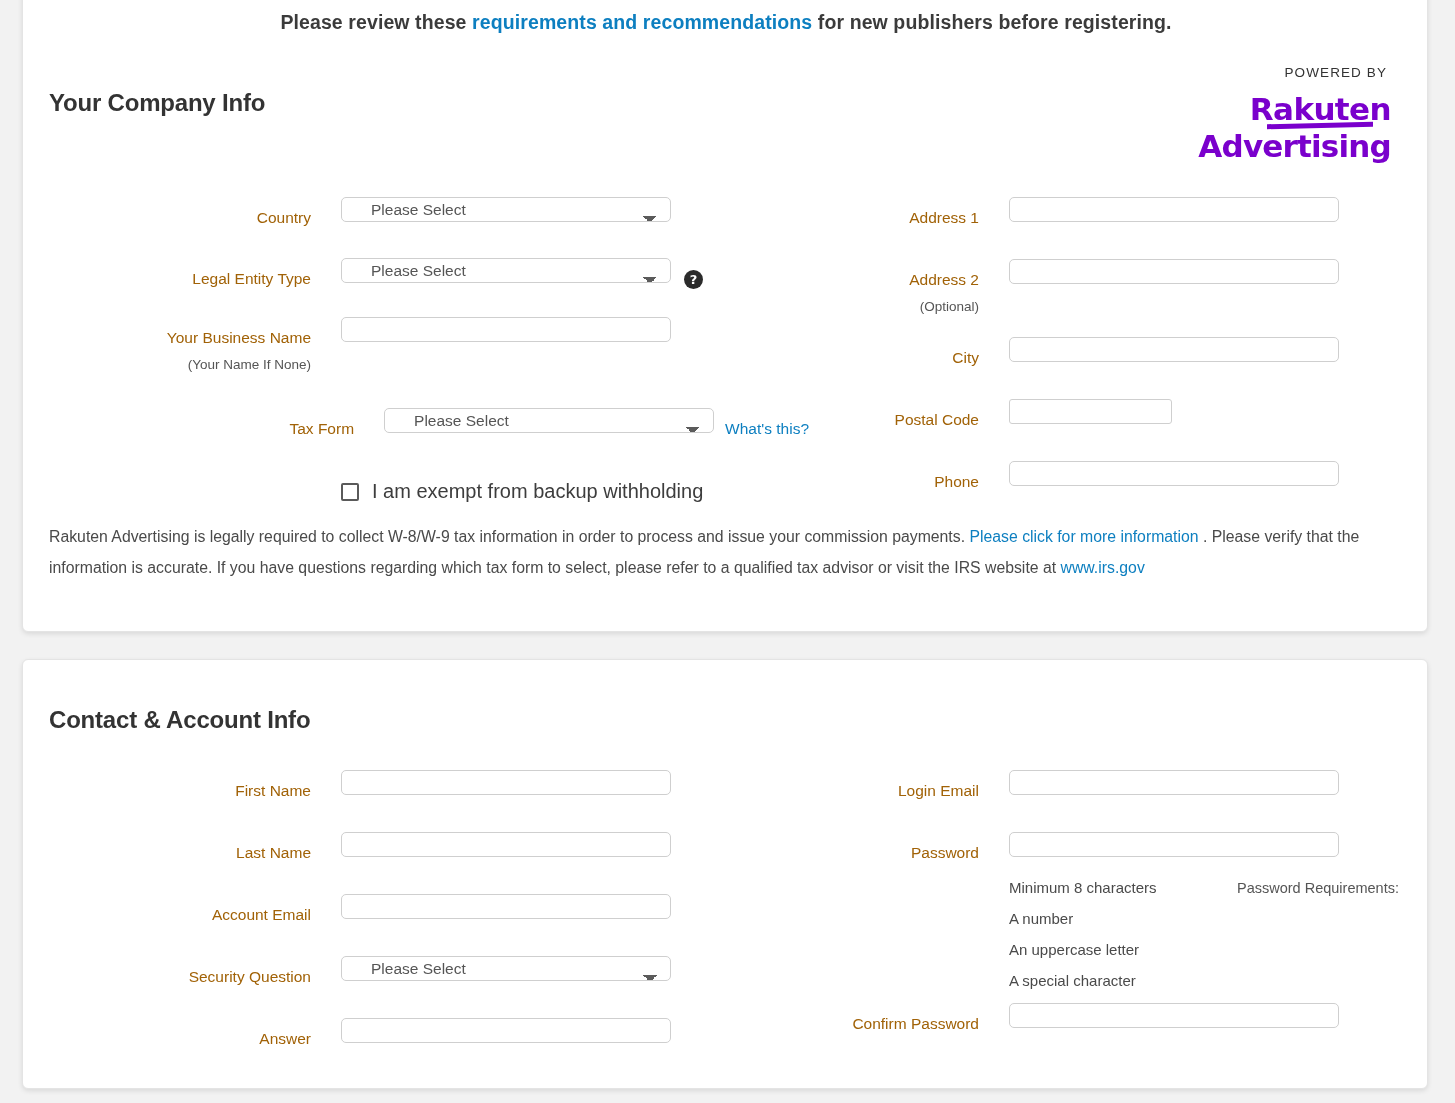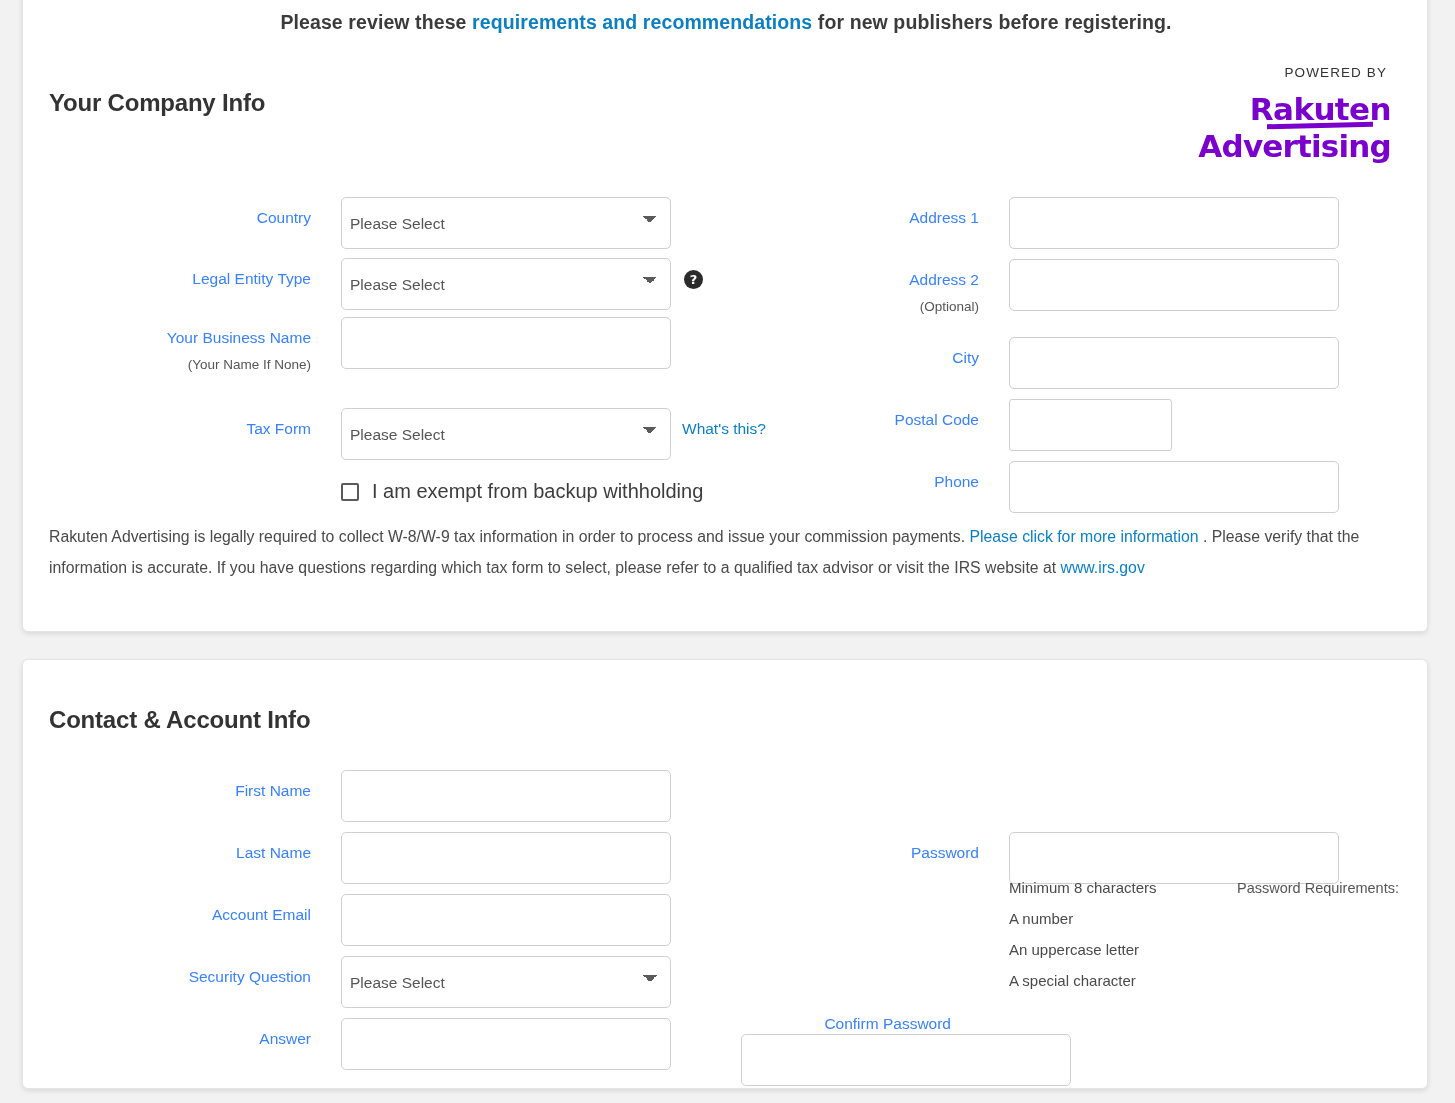--- a/index.html
+++ b/index.html
@@ -121,44 +121,44 @@
 
   
   .frow {
     position: absolute;
     display: flex;
     align-items: flex-start;
   }
   .flabel {
     text-align: right;
     font-size: 15.5px;
-    color: #3b82f6;
+    color: #a16207;
     line-height: 20px;
     padding-top: 11px;
     white-space: nowrap;
   }
   .fsub {
     display: block;
     font-size: 13.5px;
     color: #555;
     text-align: right;
     margin-top: 9px;
     white-space: nowrap;
   }
   .fctl { margin-left: 30px; }
 
   input.ti, select.sel {
     font-family: "Liberation Sans", sans-serif;
     font-size: 15.5px;
     color: #555;
-    height: 52px;
+    height: 25px;
     border: 1px solid #cfcfcf;
     border-radius: 5px;
     background: #fff;
-    padding: 0 8px;
+    padding: 0 29px;
     outline: none;
     width: 330px;
   }
   input.ti { background:#fff; }
   select.sel {
     appearance: none;
     -webkit-appearance: none;
     -moz-appearance: none;
     padding-right: 36px;
     background-image:
@@ -305,21 +305,21 @@
     <div class="frow" style="left:26px; top:352px; width:640px;">
       <div style="width:262px;">
         <div class="flabel" style="width:262px; padding-top:11px;">Your Business Name</div>
         <div class="fsub">(Your Name If None)</div>
       </div>
       <div class="fctl">
         <input class="ti" type="text" placeholder="" style="">
       </div>
     </div>
 
-    <div class="frow" style="left:26px; top:443px; width:760px;">
+    <div class="frow" style="left:26px; top:443px; width:760px;justify-content:flex-end;">
       <div class="flabel" style="width:262px;">Tax Form</div>
       <div class="fctl">
         <select class="sel">
           <option>Please Select</option>
         </select>
       </div>
       <a class="whats-this" href="#">What's this?</a>
     </div>
 
     <div class="cb-row" style="left:318px; top:515px;">
@@ -405,39 +405,45 @@
       </div>
     </div>
 
     <div class="frow" style="left:26px; top:358px; width:640px;">
       <div class="flabel" style="width:262px;">Answer</div>
       <div class="fctl">
         <input class="ti" type="text" placeholder="" style="">
       </div>
     </div>
 
+    <div class="frow" style="left:716px; top:110px; width:660px;">
+      <div class="flabel" style="width:240px;">Login Email</div>
+      <div class="fctl">
+        <input class="ti" type="text" placeholder="" style="">
+      </div>
+    </div>
 
     <div class="frow" style="left:716px; top:172px; width:660px;">
       <div class="flabel" style="width:240px;">Password</div>
       <div class="fctl">
         <input class="ti" type="password" placeholder="" style="">
       </div>
     </div>
 
     <div style="position:absolute; left:716px; top:220px; width:660px; height:120px;">
       <div class="pw-req-label" style="width:240px;">Password Requirements:</div>
       <ul class="pw-req-list" style="left:270px; top:-8px;">
         <li>Minimum 8 characters</li>
         <li>A number</li>
         <li>An uppercase letter</li>
         <li>A special character</li>
       </ul>
     </div>
 
-    <div class="frow" style="left:688px; top:343px; width:660px;flex-direction:column;">
+    <div class="frow" style="left:716px; top:343px; width:660px;">
       <div class="flabel" style="width:240px;">Confirm Password</div>
       <div class="fctl">
         <input class="ti" type="password" placeholder="" style="">
       </div>
     </div>
 
   </div>
 
 </div>
 

